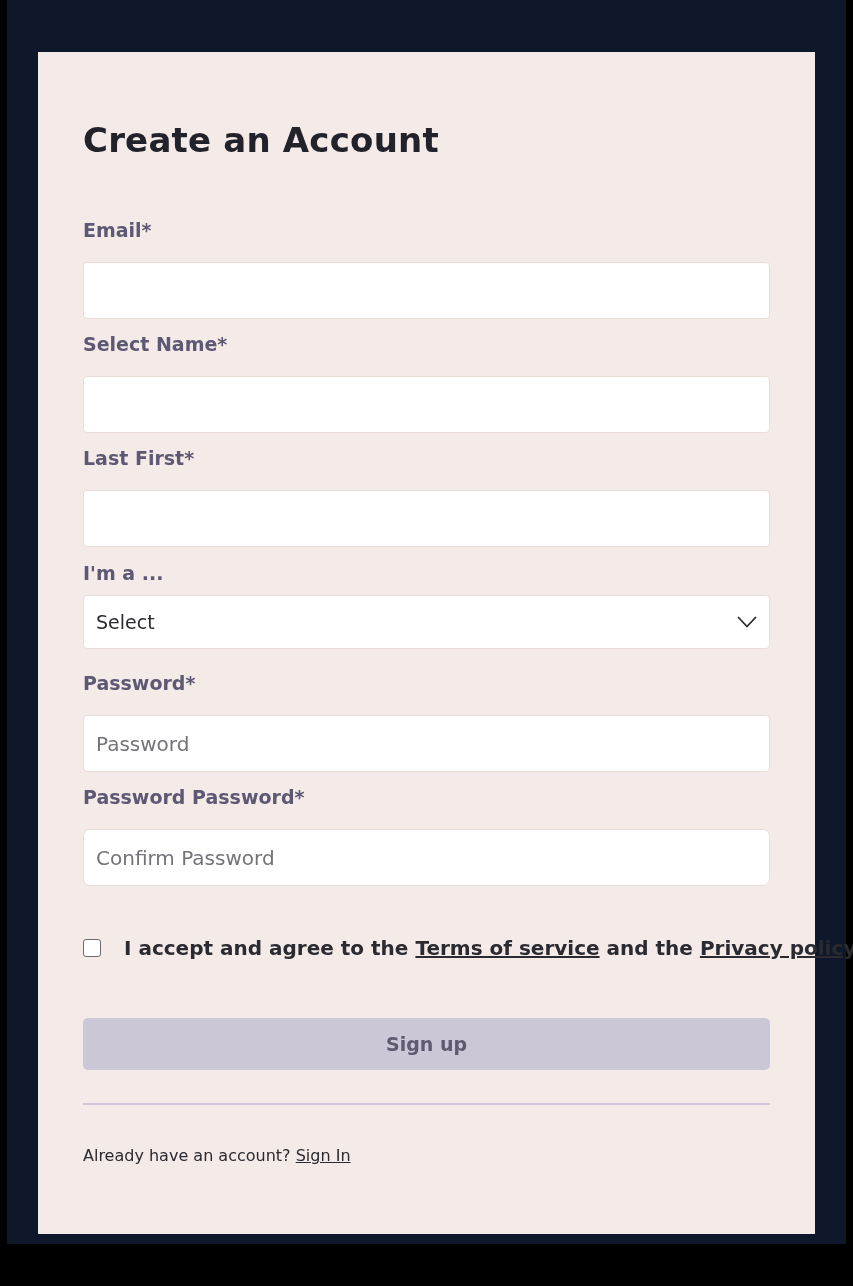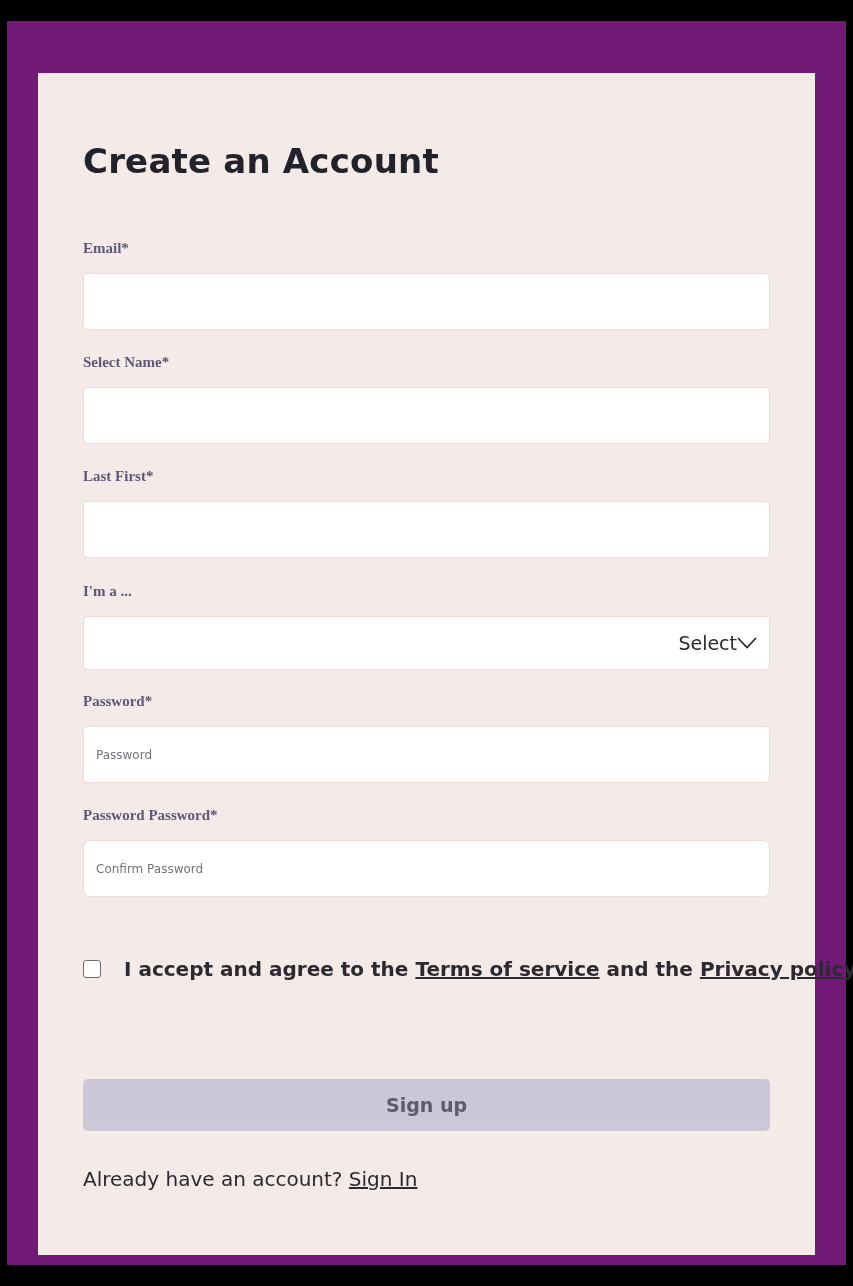--- a/index.html
+++ b/index.html
@@ -4,23 +4,23 @@
 <style>
   * { box-sizing: border-box; margin: 0; padding: 0; }
   html, body { width: 853px; height: 1286px; overflow: hidden; }
   body {
     background: #000;
     font-family: "DejaVu Sans", "Liberation Sans", sans-serif;
     position: relative;
   }
   .viewport {
     position: absolute;
-    left: 7px; top: 21px;
+    left: 7px; top: 0;
     width: 839px; height: 1244px;
-    background: #701a75;
+    background: #0f172a;
   }
   .card {
     position: absolute;
     left: 31px; top: 52px;
     width: 777px; height: 1182px;
     background: #f4eae8;
   }
   .inner {
     position: absolute;
     left: 45px; top: 0;
@@ -31,52 +31,52 @@
     top: 68px; left: 0;
     font-size: 34px;
     font-weight: bold;
     color: #22222a;
     letter-spacing: 0.2px;
     white-space: nowrap;
   }
   .field-label {
     position: absolute;
     left: 0;
-    font-size: 15px;
+    font-size: 19px;
     font-weight: bold;
     color: #5d5874;
     white-space: nowrap;
-    font-family: Liberation Serif, serif;
   }
   .field-input {
     position: absolute;
     left: 0;
     width: 687px;
     height: 57px;
     background: #ffffff;
     border: 1px solid #ecdcd8;
     border-radius: 4px;
     font-family: "DejaVu Sans", "Liberation Sans", sans-serif;
-    font-size: 12px;
+    font-size: 20px;
     color: #2a2a30;
     padding: 0 12px;
     outline: none;
+    margin-top: 10px;
   }
   .field-input::placeholder { color: #74737a; }
   .select-box {
     position: absolute;
     left: 0;
     width: 687px;
     height: 54px;
     background: #fff;
     border: 1px solid #ecdcd8;
     border-radius: 4px;
     display: flex;
     align-items: center;
-    justify-content: flex-end;
+    justify-content: space-between;
     padding: 0 12px;
     cursor: pointer;
   }
   .select-value { font-size: 19px; color: #2a2a30; }
   .chev { width: 20px; height: 12px; }
   .agree-row {
     position: absolute;
     left: 0; top: 884px;
     display: flex; align-items: center;
     white-space: nowrap;
@@ -96,32 +96,31 @@
     left: 0; top: 966px;
     width: 687px; height: 52px;
     background: #ccc7d6;
     border: none;
     border-radius: 5px;
     font-family: "DejaVu Sans", "Liberation Sans", sans-serif;
     font-size: 19px;
     font-weight: bold;
     color: #5e5a70;
     cursor: pointer;
-    margin-top: 40px;
   }
   .divider {
     position: absolute;
     left: 0; top: 1051px;
     width: 687px; height: 0;
     border-top: 2px solid #d3c8da;
   }
   .signin-row {
     position: absolute;
     left: 0; top: 1094px;
-    font-size: 20px; color: #2a2a30;
+    font-size: 16px; color: #2a2a30;
     white-space: nowrap;
   }
 </style>
 </head>
 <body>
 
 <div class="viewport">
   <div class="card">
     <div class="inner">
 

